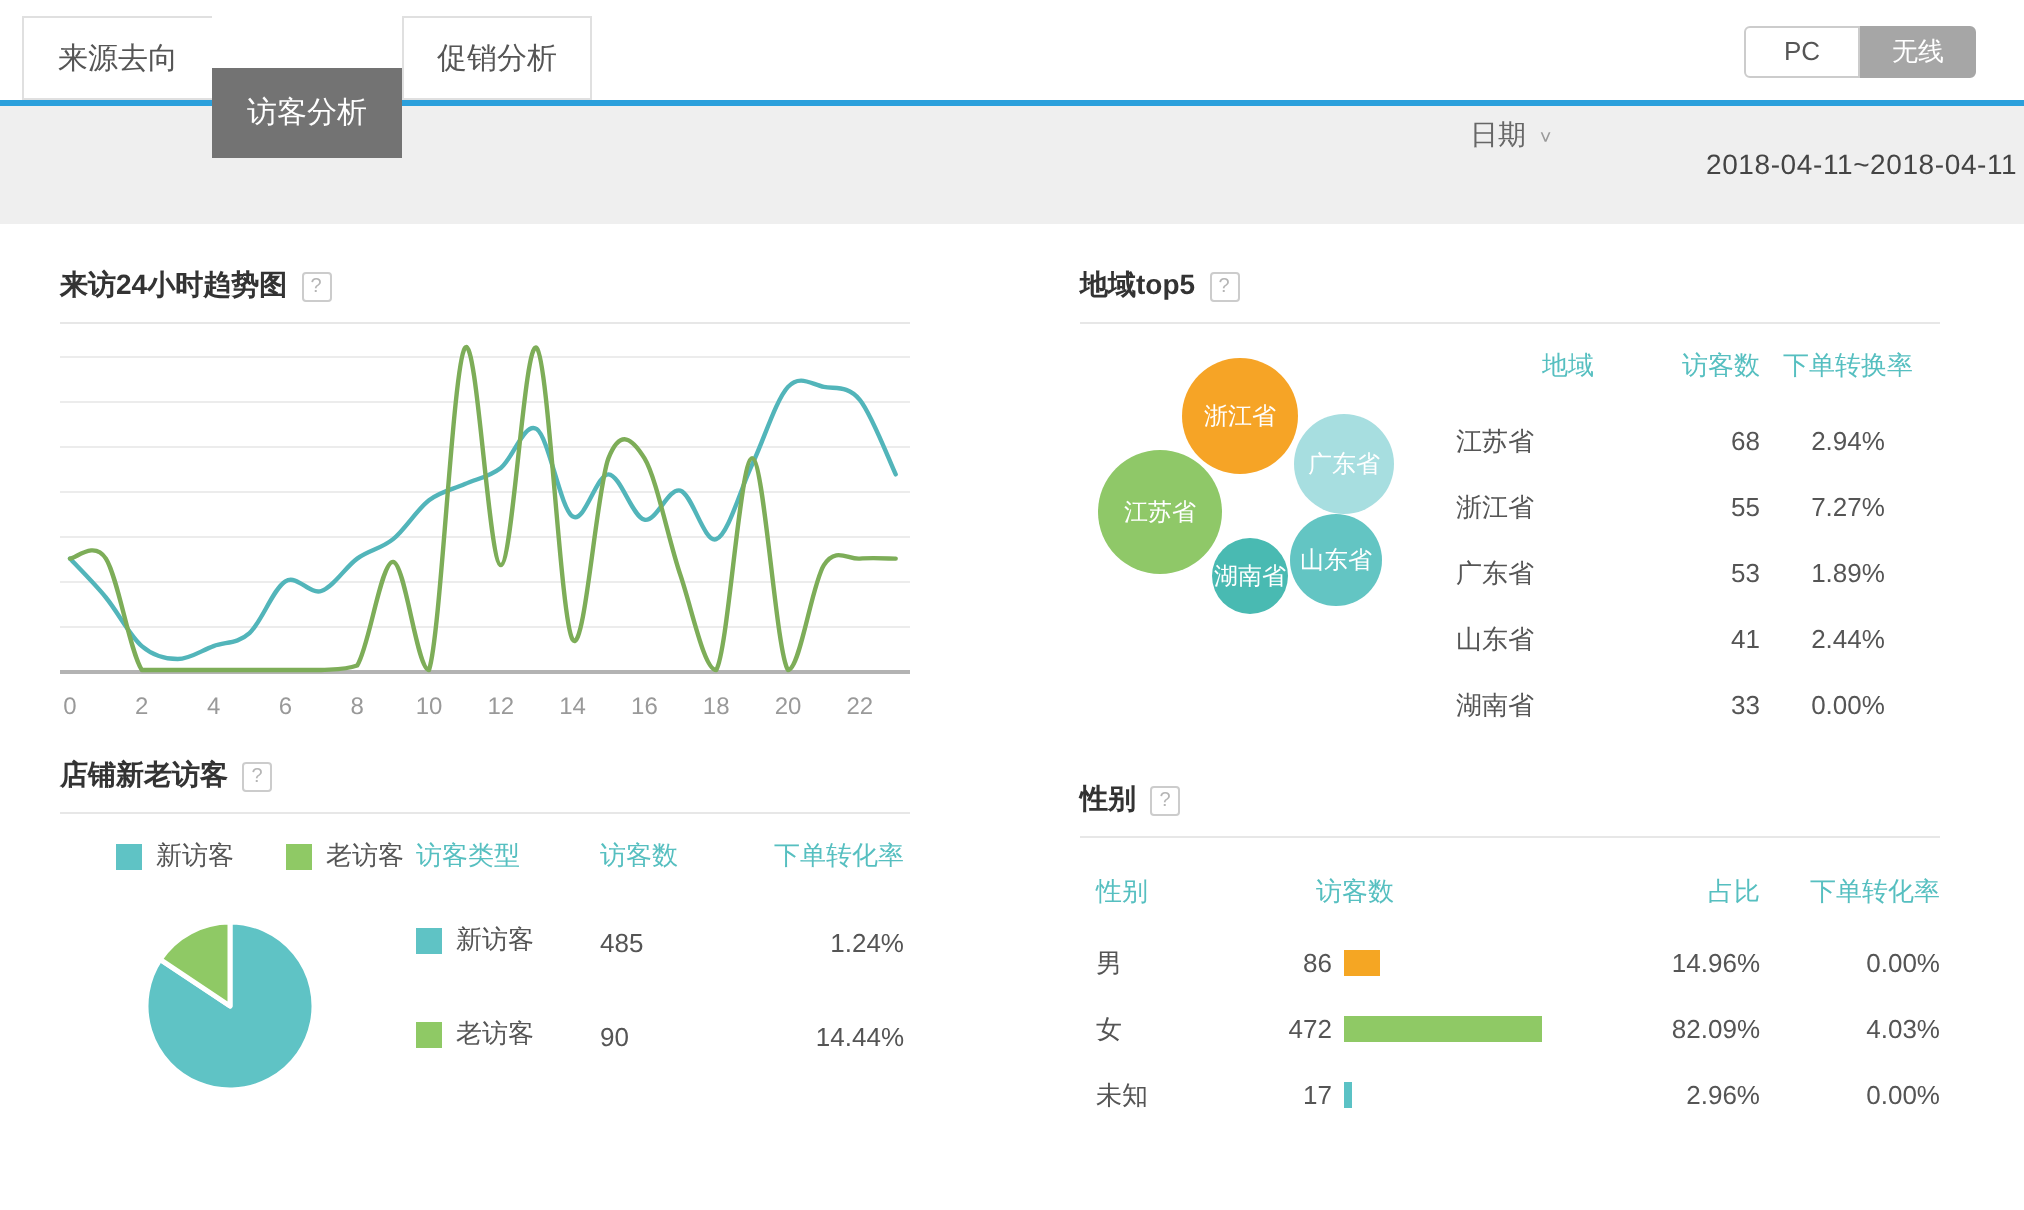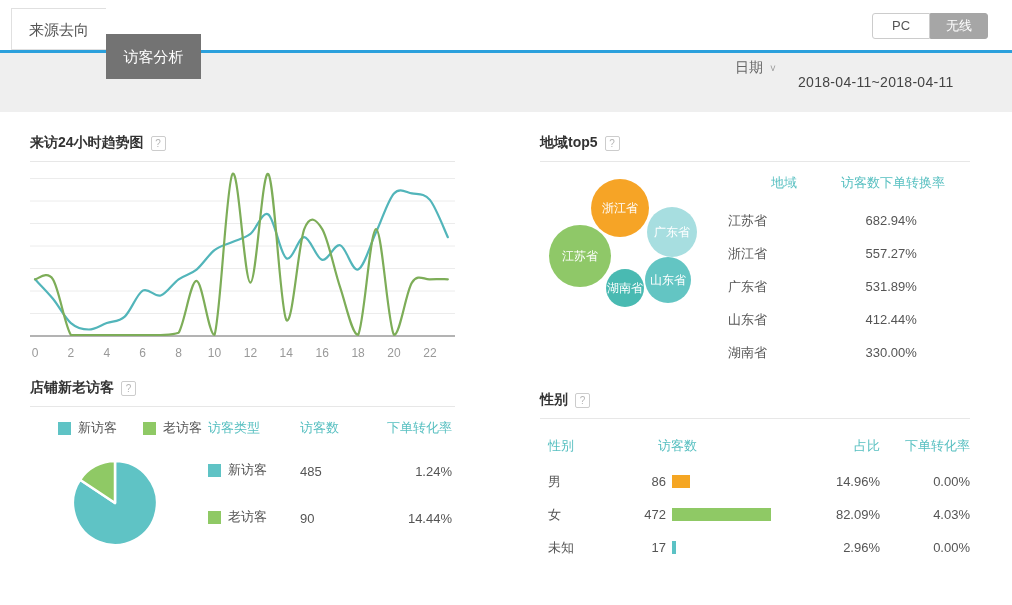--- a/index.html
+++ b/index.html
@@ -15,21 +15,21 @@
   .tab.active { background:#737373; color:#fff; border:none; height:45px; line-height:45px;margin-top:26px; }
   .toggle { position:absolute; right:24px; top:13px; display:flex; z-index:2; }
   .toggle .seg { width:58px; height:26px; line-height:24px; text-align:center; font-size:13px; cursor:pointer; }
   .seg-pc { background:#fff; border:1px solid #ccc; border-radius:3px 0 0 3px; color:#555; }
   .seg-wireless { background:#a6a6a6; border:1px solid #a6a6a6; border-radius:0 3px 3px 0; color:#fff; }
 
   
   .date-band { position:absolute; left:0; top:53px; width:1012px; height:59px; background:#efefef; }
   .date-label { position:absolute; left:735px; top:6px; font-size:14px; color:#666; cursor:pointer; }
   .date-label .chev { color:#999; font-size:10px; margin-left:3px; }
-  .date-value { position:absolute; left:798px; top:21px; font-size:14px; color:#444; letter-spacing:.3px; }
+  .date-value { position:absolute; left:853px; top:21px; font-size:14px; color:#444; letter-spacing:.3px; }
 
   
   .section { position:absolute; }
   .sec-title { display:flex; align-items:center; font-size:14px; font-weight:bold; color:#333; height:20px; }
   .help { display:inline-block; width:15px; height:15px; margin-left:7px; border:1px solid #ccc; border-radius:2px;
           color:#b5b5b5; font-size:10px; line-height:13px; text-align:center; font-weight:normal; background:#fff; cursor:pointer; }
   .divider { border-bottom:1px solid #e7e7e7; margin-top:8px; }
 
   #trend-section   { left:30px;  top:133px; width:425px; }
   #region-section  { left:540px; top:133px; width:430px; }
@@ -41,21 +41,21 @@
 
   
   .region-body { position:relative; height:235px; }
   #bubble-svg { position:absolute; left:0; top:8px; }
   .region-table { position:absolute; left:188px; top:8px; width:240px; font-size:13px; }
   .r-row { display:flex; height:33px; align-items:center; }
   .r-row.head { color:#56bfc0; height:26px; margin-bottom:8px;margin-left:43px; }
   .r-c1 { flex:1; text-align:left; color:#555; }
   .r-row.head .r-c1 { color:#56bfc0; }
   .r-c2 { width:60px; text-align:right; color:#555; }
-  .r-c3 { width:88px; text-align:left; color:#555; }
+  .r-c3 { width:88px; text-align:center; color:#555; }
   .r-row.head .r-c2, .r-row.head .r-c3 { color:#56bfc0; }
 
   
   .visitor-body { position:relative; height:180px; }
   .legend { position:absolute; left:28px; top:12px; display:flex; font-size:13px; color:#555; }
   .legend-item { display:flex; align-items:center; margin-right:26px; }
   .sq { width:13px; height:13px; margin-right:7px; display:inline-block; }
   #pie-svg { position:absolute; left:10px; top:40px; }
   .vt-table { position:absolute; left:178px; top:10px; width:247px; font-size:13px; }
   .v-row { display:flex; align-items:flex-end; height:20px; margin-bottom:27px; }
@@ -82,20 +82,21 @@
 </style>
 </head>
 <body>
 
 <div class="page">
 
   <div class="blue-line"></div>
   <div class="tabs">
     <div class="tab">来源去向</div>
     <div class="tab active">访客分析</div>
+    <div class="tab">促销分析</div>
   </div>
   <div class="toggle">
     <div class="seg seg-pc">PC</div>
     <div class="seg seg-wireless">无线</div>
   </div>
 
   <div class="date-band">
     <div class="date-label">
       <span>日期</span>
       <span class="chev">˅</span>

